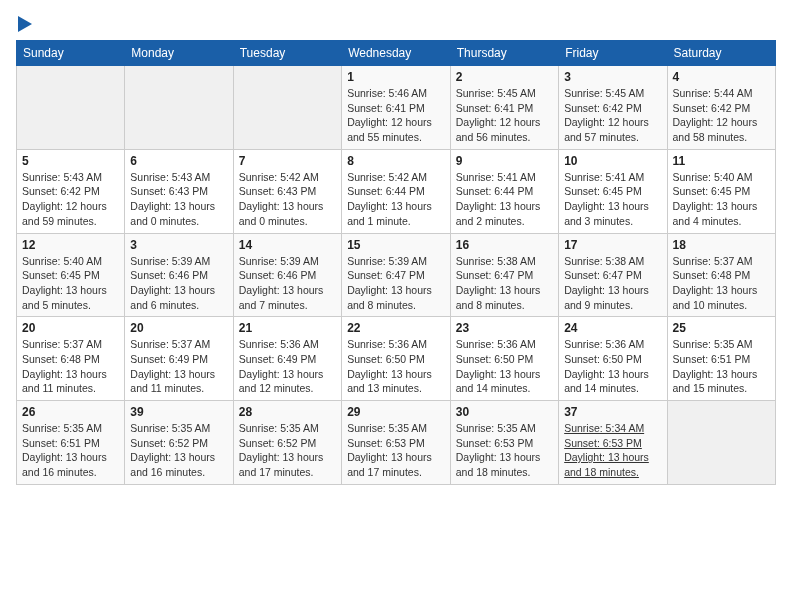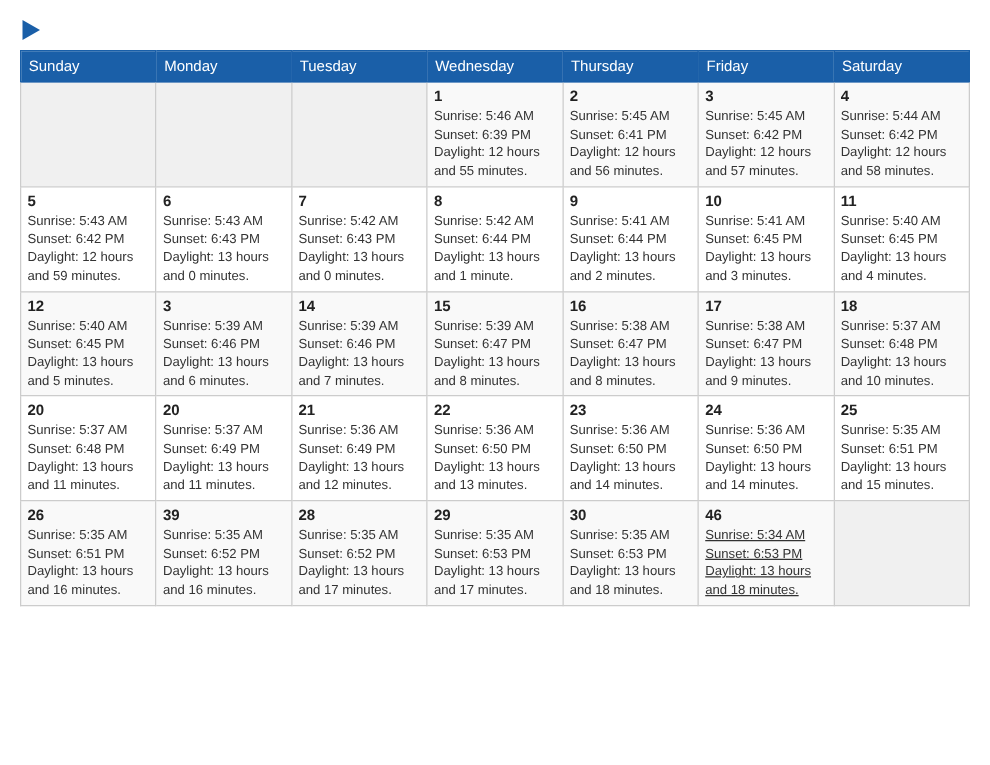--- a/index.html
+++ b/index.html
@@ -131,21 +131,21 @@
       </tr>
   </thead>
   <tbody id="calendar-body">
   <tr>
         <td class="empty"></td>
         <td class="empty"></td>
         <td class="empty"></td>
         <td>
           <span class="day-num">1</span>
           <div class="day-info" style="white-space: pre-line;">Sunrise: 5:46 AM
-Sunset: 6:39 PM
+Sunset: 6:41 PM
 Daylight: 12 hours
 and 55 minutes.</div>
         </td>
         <td>
           <span class="day-num">2</span>
           <div class="day-info" style="white-space: pre-line;">Sunrise: 5:45 AM
 Sunset: 6:41 PM
 Daylight: 12 hours
 and 56 minutes.</div>
         </td>
@@ -347,21 +347,21 @@
 and 17 minutes.</div>
         </td>
         <td>
           <span class="day-num">30</span>
           <div class="day-info" style="white-space: pre-line;">Sunrise: 5:35 AM
 Sunset: 6:53 PM
 Daylight: 13 hours
 and 18 minutes.</div>
         </td>
         <td>
-          <span class="day-num">46</span>
+          <span class="day-num">37</span>
           <div class="day-info" style="white-space: pre-line; text-decoration: underline;">Sunrise: 5:34 AM
 Sunset: 6:53 PM
 Daylight: 13 hours
 and 18 minutes.</div>
         </td>
         <td class="empty"></td>
       </tr>
     </tbody>
 </table>
 

